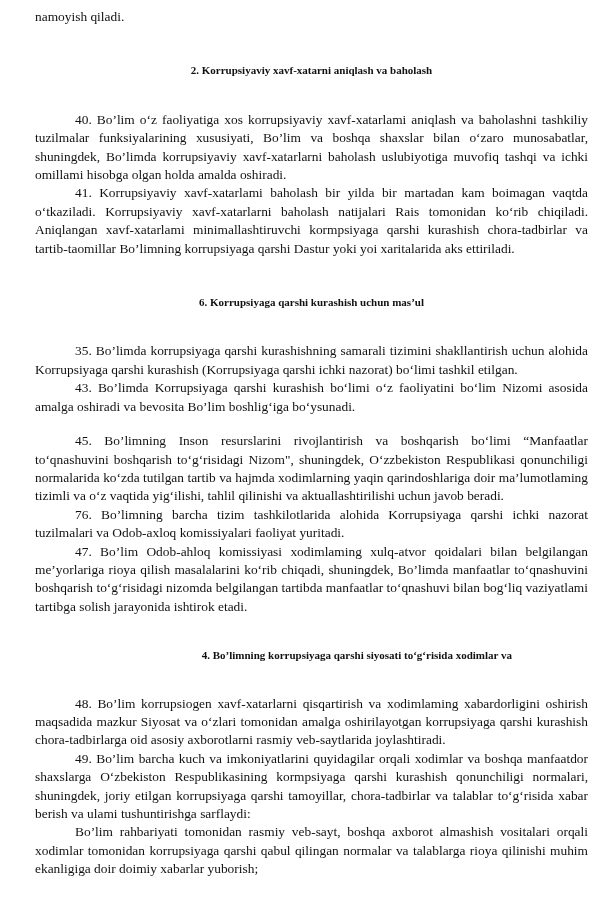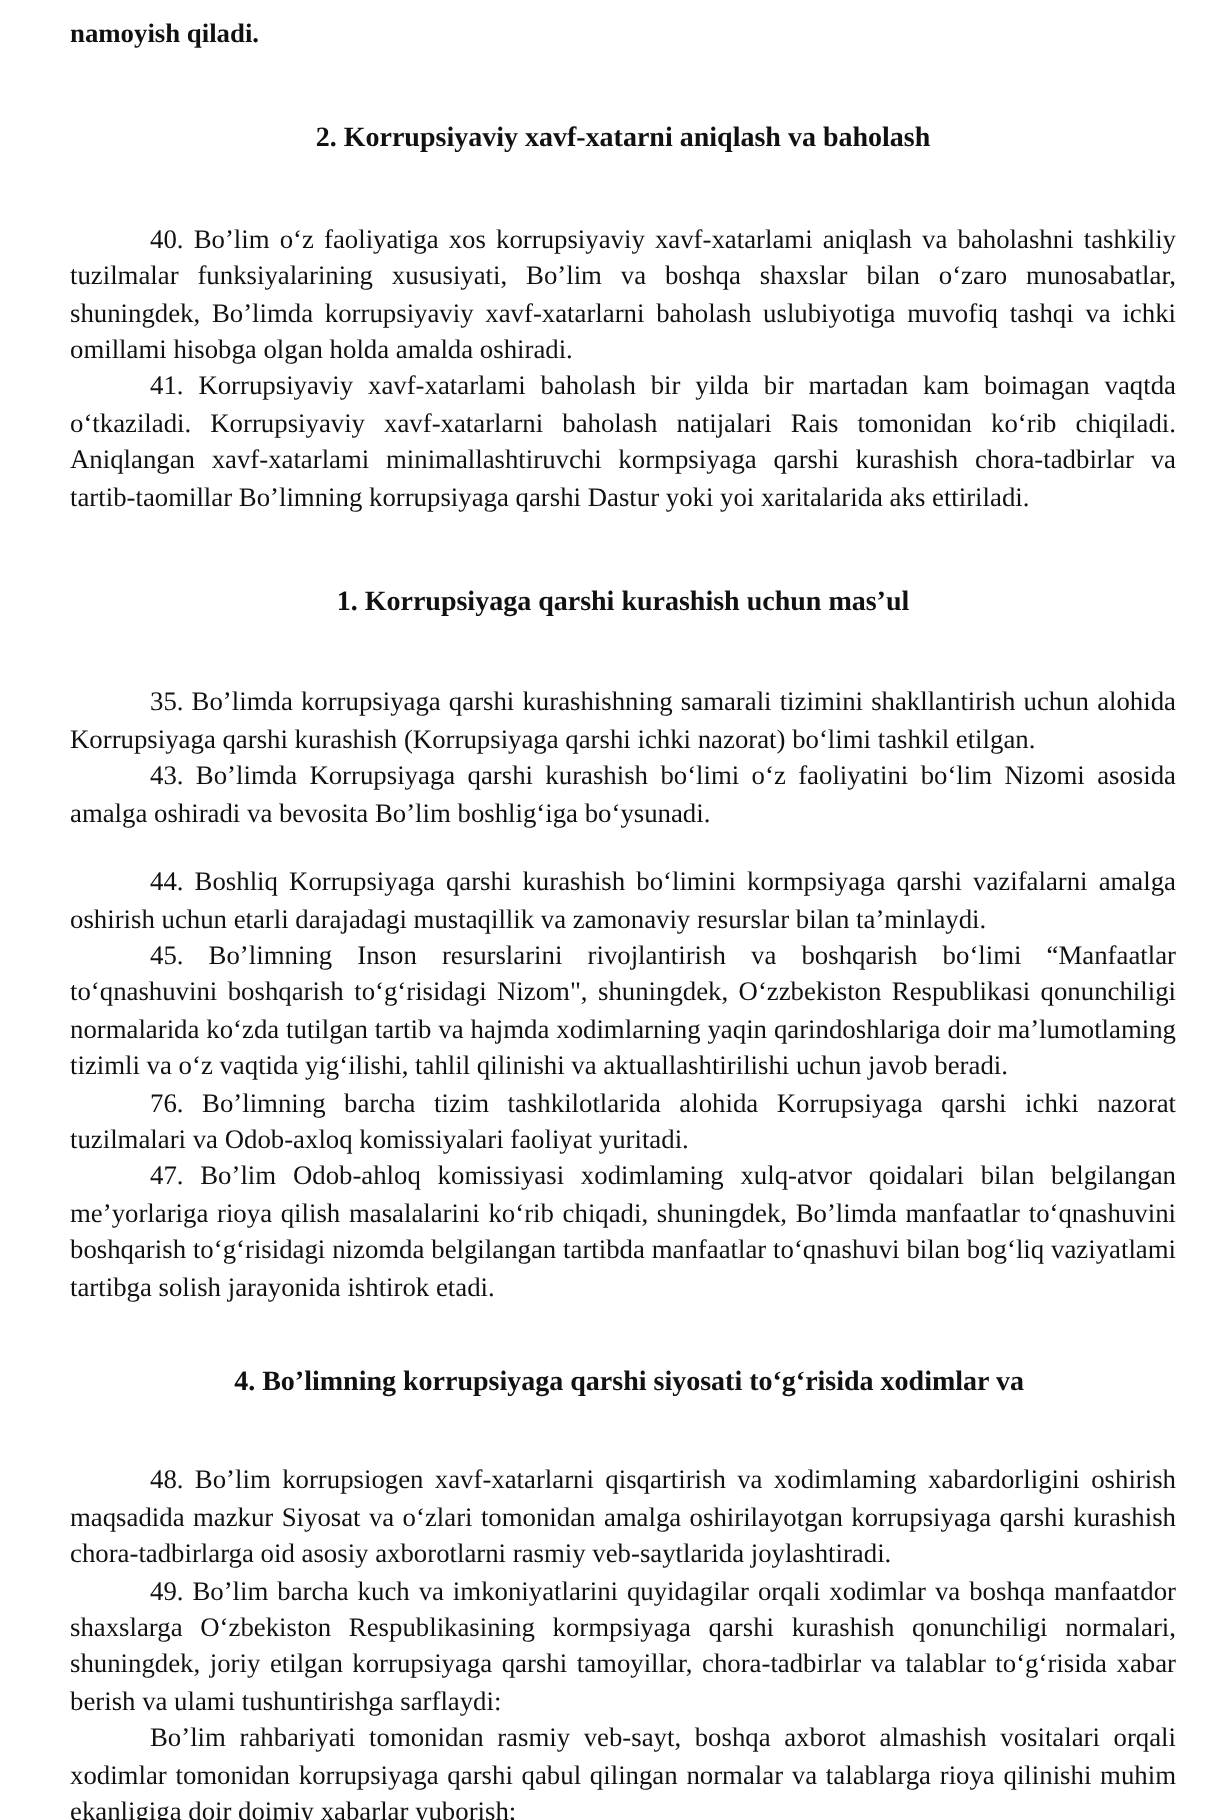--- a/index.html
+++ b/index.html
@@ -28,51 +28,50 @@
       text-align: justify;
       text-indent: 40px;
     }
     .para.noindent {
       text-indent: 0;
     }
     .heading {
       font-weight: bold;
       text-align: center;
       margin: 0;
-      font-size: 14px;
+      font-size: 11px;
     }
     .heading.block {
       text-align: right;
       margin-left: 77px;
       width: 400px;
     }
   </style>
 </head>
 <body>
 
 <div class="page">
 
-  <p class="para noindent" style="margin-top:8px;font-weight:bold;">namoyish qiladi.</p>
+  <p class="para noindent" style="margin-top:8px;">namoyish qiladi.</p>
 
   <div style="height:35px;"></div>
   <h2 class="heading">2. Korrupsiyaviy xavf-xatarni aniqlash va baholash</h2>
 
   <div style="height:31px;"></div>
   <p class="para">40. Bo’lim o‘z faoliyatiga xos korrupsiyaviy xavf-xatarlami aniqlash va baholashni tashkiliy tuzilmalar funksiyalarining xususiyati, Bo’lim va boshqa shaxslar bilan o‘zaro munosabatlar, shuningdek, Bo’limda korrupsiyaviy xavf-xatarlarni baholash uslubiyotiga muvofiq tashqi va ichki omillami hisobga olgan holda amalda oshiradi.</p>
   <p class="para">41. Korrupsiyaviy xavf-xatarlami baholash bir yilda bir martadan kam boimagan vaqtda o‘tkaziladi. Korrupsiyaviy xavf-xatarlarni baholash natijalari Rais tomonidan ko‘rib chiqiladi. Aniqlangan xavf-xatarlami minimallashtiruvchi kormpsiyaga qarshi kurashish chora-tadbirlar va tartib-taomillar Bo’limning korrupsiyaga qarshi Dastur yoki yoi xaritalarida aks ettiriladi.</p>
 
   <div style="height:35px;"></div>
-  <h2 class="heading">1. Korrupsiyaga qarshi kurashish uchun mas’ul</h2>
+  <h2 class="heading">6. Korrupsiyaga qarshi kurashish uchun mas’ul</h2>
 
   <div style="height:31px;"></div>
   <p class="para">35. Bo’limda korrupsiyaga qarshi kurashishning samarali tizimini shakllantirish uchun alohida Korrupsiyaga qarshi kurashish (Korrupsiyaga qarshi ichki nazorat) bo‘limi tashkil etilgan.</p>
   <p class="para">43. Bo’limda Korrupsiyaga qarshi kurashish bo‘limi o‘z faoliyatini bo‘lim Nizomi asosida amalga oshiradi va bevosita Bo’lim boshlig‘iga bo‘ysunadi.</p>
 
   <div style="height:16px;"></div>
-  <p class="para">44. Boshliq Korrupsiyaga qarshi kurashish bo‘limini kormpsiyaga qarshi vazifalarni amalga oshirish uchun etarli darajadagi mustaqillik va zamonaviy resurslar bilan ta’minlaydi.</p>
   <p class="para">45. Bo’limning Inson resurslarini rivojlantirish va boshqarish bo‘limi “Manfaatlar to‘qnashuvini boshqarish to‘g‘risidagi Nizom", shuningdek, O‘zzbekiston Respublikasi qonunchiligi normalarida ko‘zda tutilgan tartib va hajmda xodimlarning yaqin qarindoshlariga doir ma’lumotlaming tizimli va o‘z vaqtida yig‘ilishi, tahlil qilinishi va aktuallashtirilishi uchun javob beradi.</p>
   <p class="para">76. Bo’limning barcha tizim tashkilotlarida alohida Korrupsiyaga qarshi ichki nazorat tuzilmalari va Odob-axloq komissiyalari faoliyat yuritadi.</p>
   <p class="para">47. Bo’lim Odob-ahloq komissiyasi xodimlaming xulq-atvor qoidalari bilan belgilangan me’yorlariga rioya qilish masalalarini ko‘rib chiqadi, shuningdek, Bo’limda manfaatlar to‘qnashuvini boshqarish to‘g‘risidagi nizomda belgilangan tartibda manfaatlar to‘qnashuvi bilan bog‘liq vaziyatlami tartibga solish jarayonida ishtirok etadi.</p>
 
   <div style="height:30px;"></div>
   <div class="heading block">
     <div>4. Bo’limning korrupsiyaga qarshi siyosati to‘g‘risida xodimlar va</div>
   </div>
 
   <div style="height:30px;"></div>

